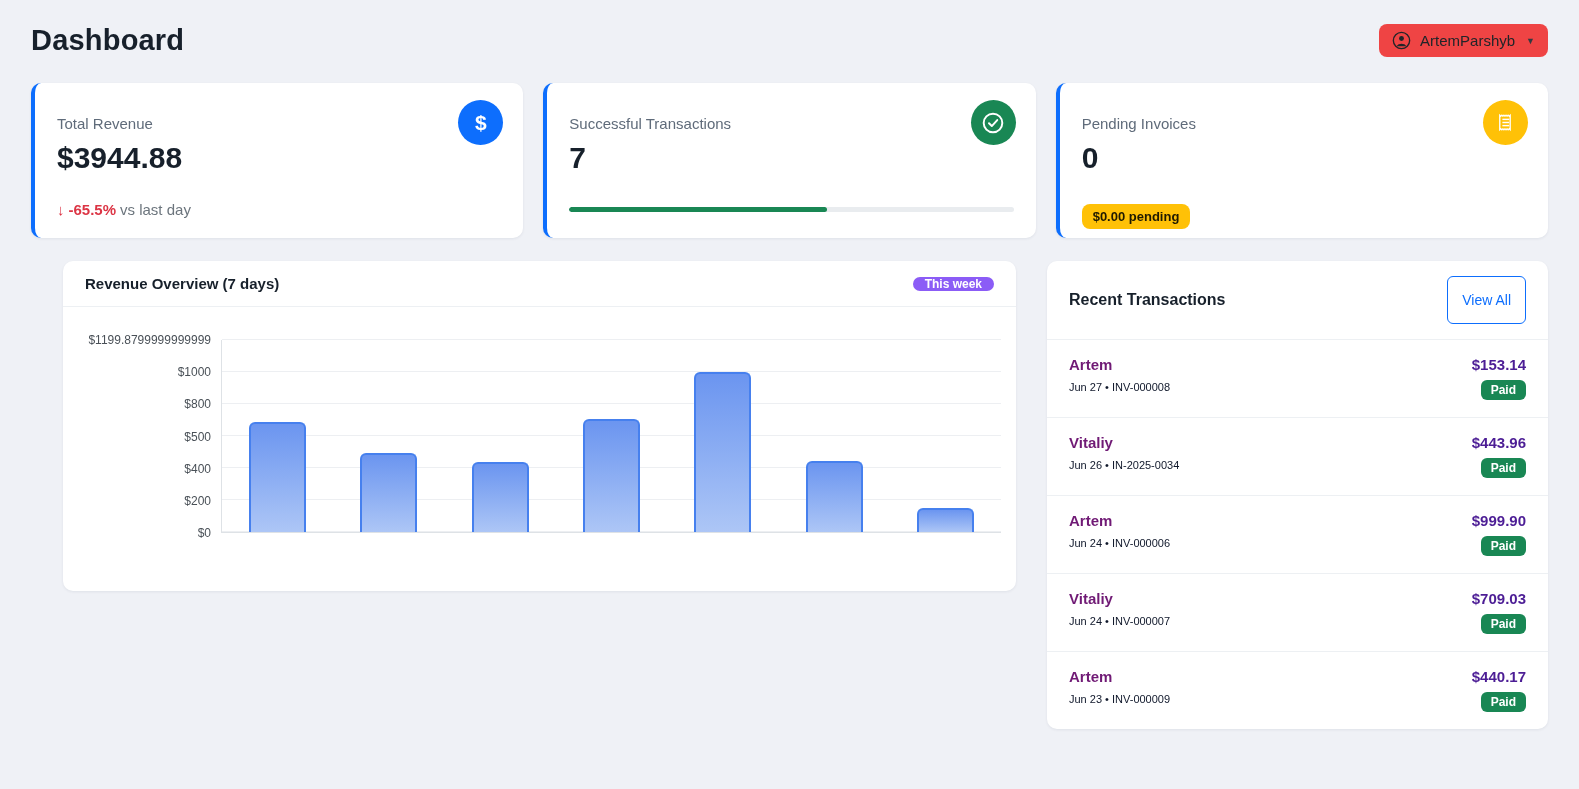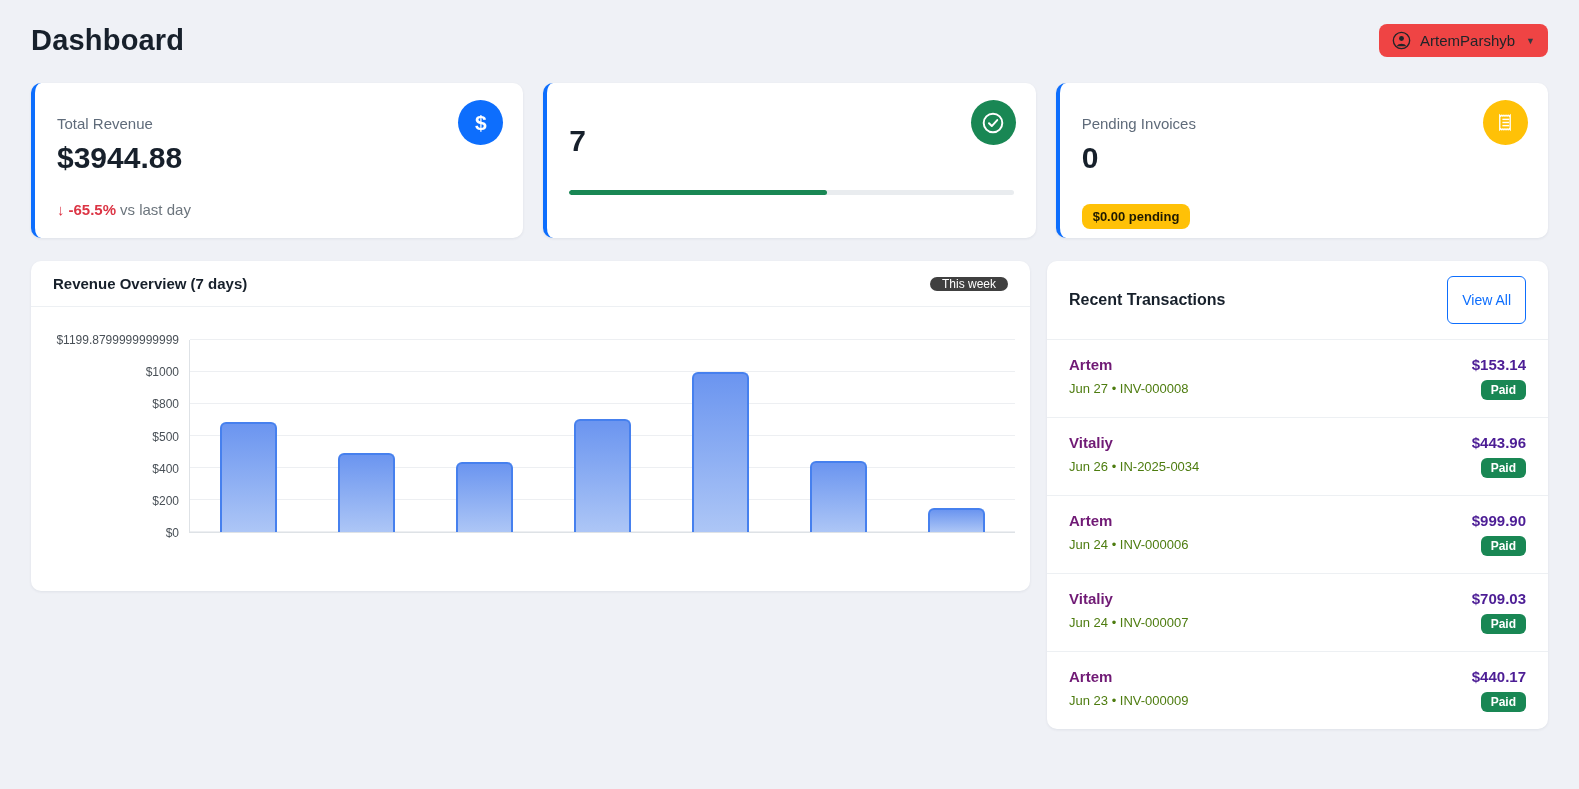--- a/index.html
+++ b/index.html
@@ -53,32 +53,32 @@
   }
   .progress-fill { height: 100%; background: #198754; border-radius: 3px; }
   .pending-badge {
     display: inline-block; margin-top: 29px;
     background: #ffc107; color: #1f1a00;
     font-size: 13px; font-weight: 700;
     padding: 5px 11px; border-radius: 8px;
   }
 
   
-  .main { display: grid; grid-template-columns: 1fr 501px; gap: 17px; margin-top: 23px; align-items: start; }
+  .main { display: grid; grid-template-columns: 1fr 501px; gap: 31px; margin-top: 23px; align-items: start; margin-left: 32px; }
 
   .panel-head {
     display: flex; justify-content: space-between; align-items: center;
     padding: 14px 22px; border-bottom: 1px solid #edf0f3;
   }
   .panel-title { font-size: 15px; font-weight: 700; color: #17202b; }
 
   
   .chart-card { height: 330px; }
   .week-badge {
-    background: #404040; color: #fff; font-size: 12px; font-weight: 400;
+    background: #8b5cf6; color: #fff; font-size: 12px; font-weight: 700;
     padding: 0 12px; border-radius: 12px; border: none;
   }
   .chart-body { padding: 33px 15px 0 10px; }
   .chart-area { display: flex; }
   .y-axis { position: relative; width: 148px; height: 193px; }
   .ylab {
     position: absolute; right: 10px; transform: translateY(50%);
     font-size: 12px; color: #495057; white-space: nowrap;
   }
   .plot-wrap { flex: 1; }
@@ -105,21 +105,21 @@
     background: #fff; color: #0d6efd; font-size: 14px;
     border: 1px solid #0d6efd; border-radius: 6px;
     padding: 15px 14px; cursor: pointer; font-family: inherit;
   }
   .tx-row {
     display: flex; justify-content: space-between; align-items: flex-start;
     padding: 16px 22px 17px; cursor: pointer;
   }
   .tx-row + .tx-row { border-top: 1px solid #edf0f3; }
   .tx-name { font-size: 15px; font-weight: 700; color: #701a75; margin-bottom: 8px; }
-  .tx-meta { font-size: 13px; color: #4d7c0f; }
+  .tx-meta { font-size: 11px; color: #0f172a; }
   .tx-right { text-align: right; }
   .tx-amount { font-size: 15px; font-weight: 700; color: #4c1d95; margin-bottom: 7px; }
   .paid-badge {
     display: inline-block; background: #198754; color: #fff;
     font-size: 12px; font-weight: 700; padding: 3px 10px; border-radius: 6px;
   }
 </style>
 </head>
 <body>
 
@@ -147,20 +147,21 @@
       <div class="stat-value">$3944.88</div>
       <div class="delta">
         <span class="arrow">↓</span><span class="pct">-65.5%</span><span>vs last day</span>
       </div>
       <div class="icon-circle icon-blue">
         <span class="dollar-glyph">$</span>
       </div>
     </div>
 
     <div class="card stat-card">
+      <div class="stat-label">Successful Transactions</div>
       <div class="stat-value">7</div>
       <div class="progress-track">
         <div class="progress-fill" style="width: 58%;"></div>
       </div>
       <div class="icon-circle icon-green">
         <svg width="26" height="26" viewBox="0 0 24 24">
           <circle cx="12" cy="12" r="8.6" fill="none" stroke="#ffffff" stroke-width="1.8"></circle>
           <path d="M8.3 12.2 L10.9 14.8 L15.9 9.3" fill="none" stroke="#ffffff" stroke-width="1.8" stroke-linecap="round" stroke-linejoin="round"></path>
         </svg>
       </div>

